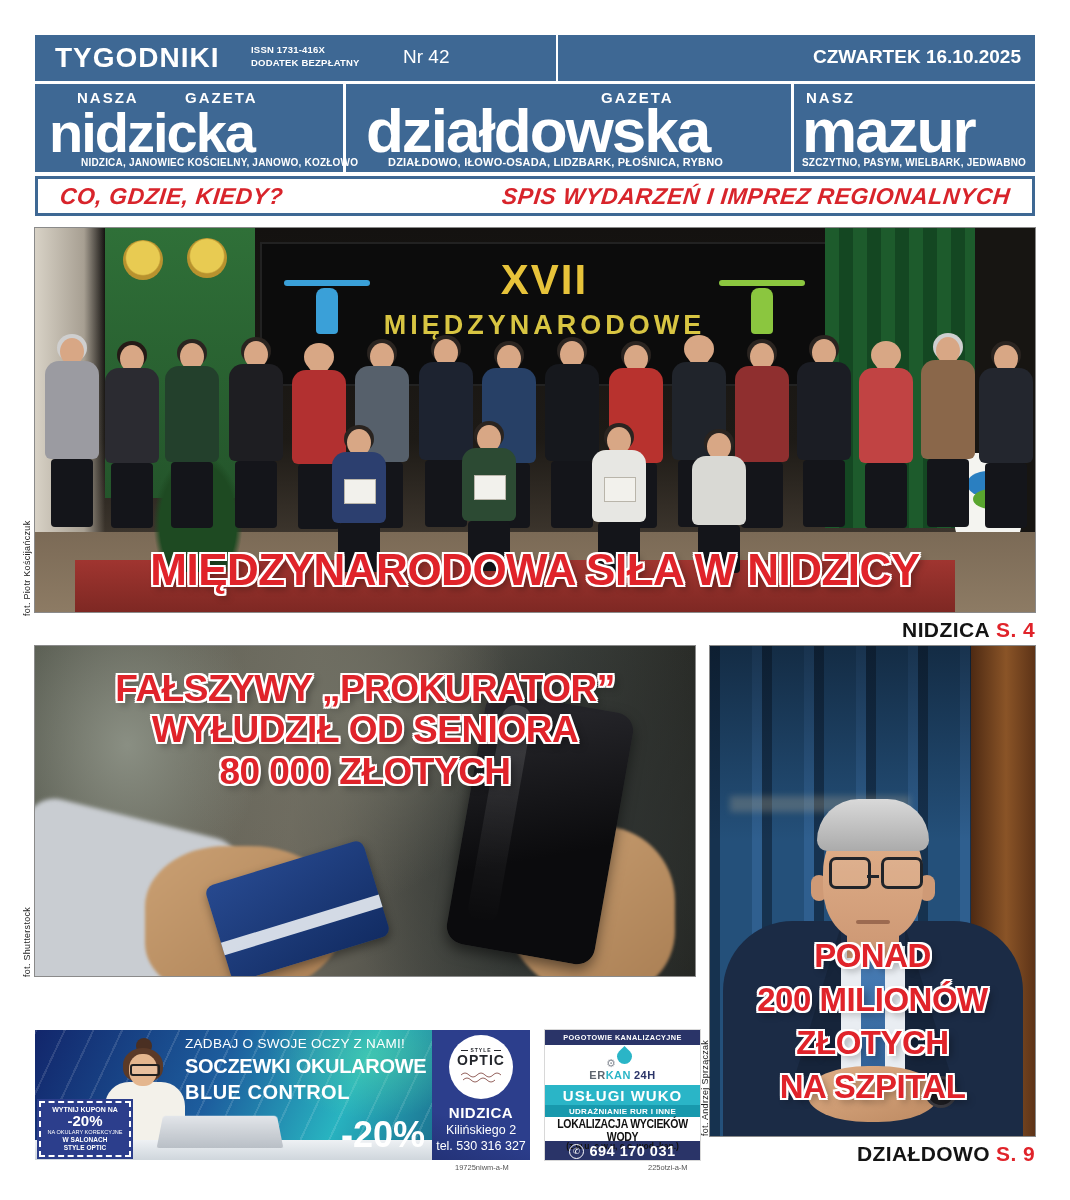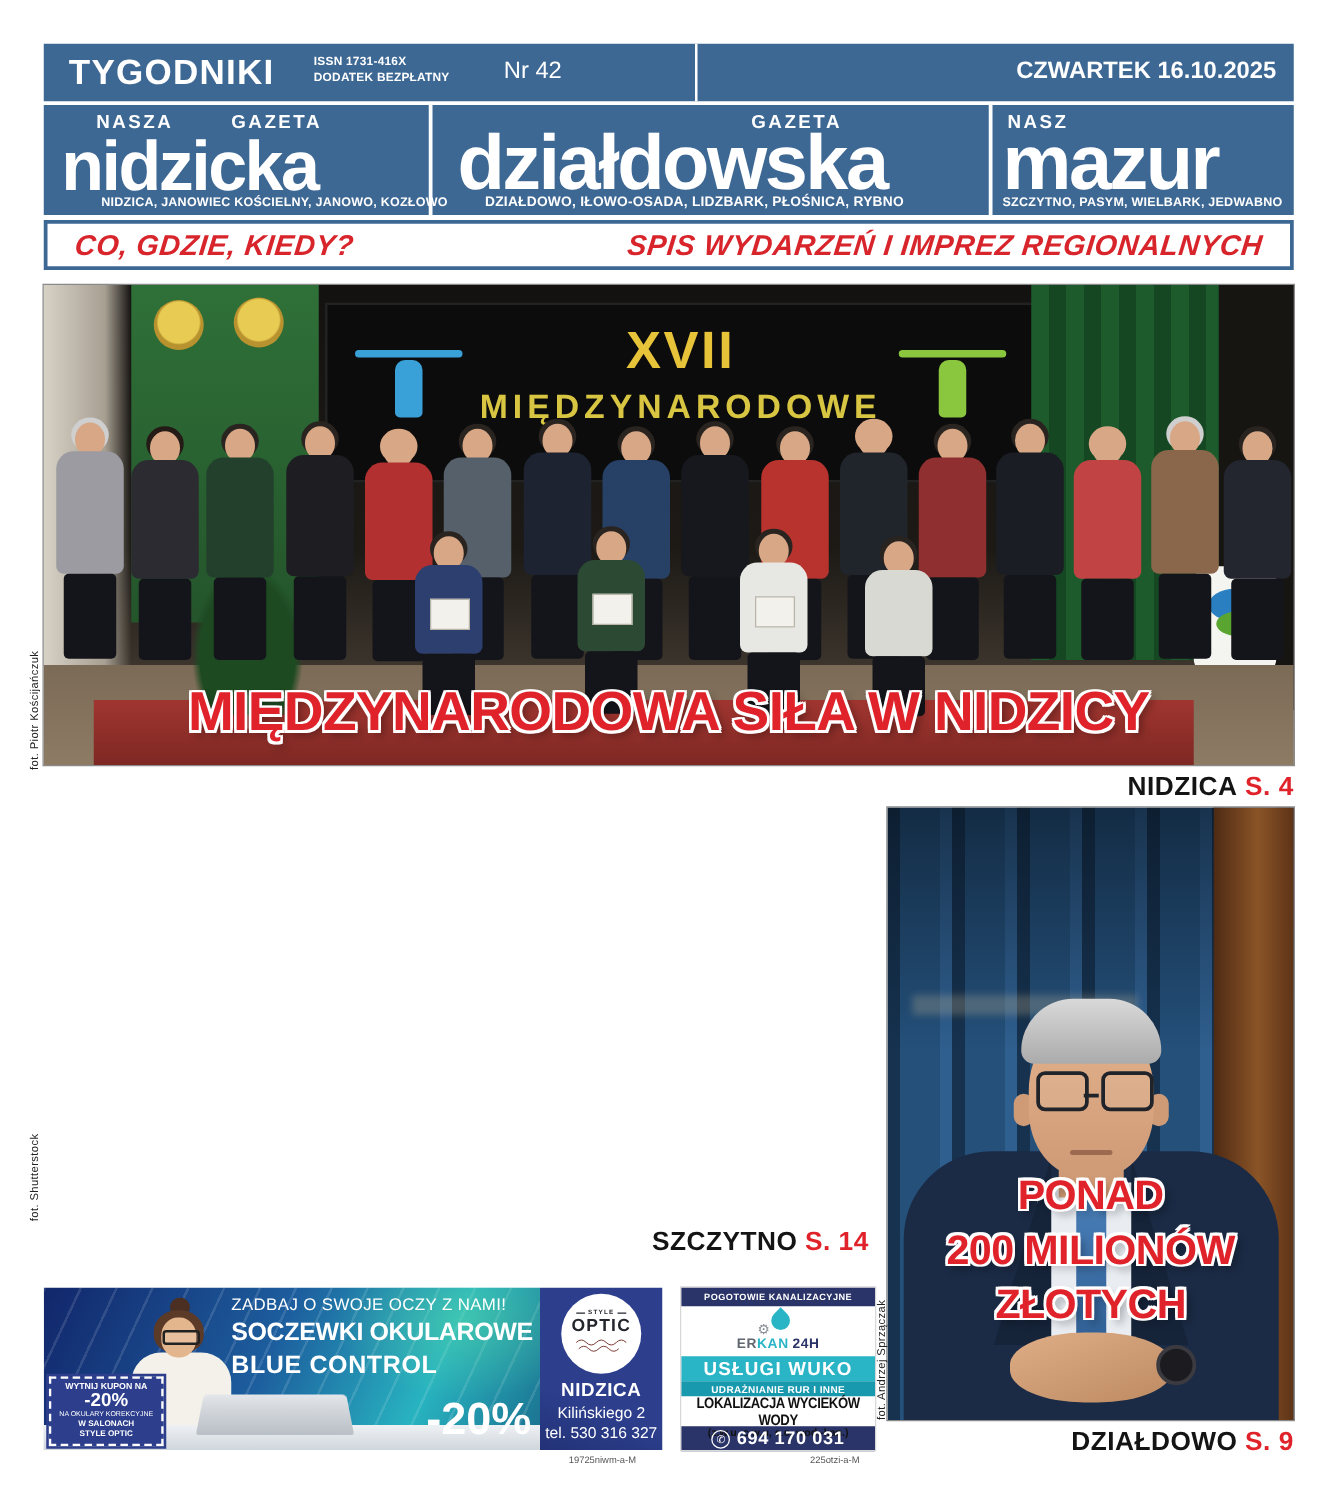--- a/index.html
+++ b/index.html
@@ -350,24 +350,38 @@
           <div class="legs" style="top: 93.12px; height: 47.52px;"></div>
         </div>
       </div>
     <div class="headline" style="position:absolute;left:0;right:0;bottom:18px;font-size:44px;">MIĘDZYNARODOWA SIŁA W NIDZICY</div>
   </div>
   <span class="credit" style="left:22px;top:520px;height:96px;">fot. Piotr Kościjańczuk</span>
   <div class="section-ref" style="left:735px;top:618px;width:300px;">
     <span>NIDZICA</span><span class="pg">S. 4</span>
   </div>
 
+  <div class="photo" style="left:35px;top:646px;width:660px;height:330px;">
+    <div class="fp-bg"></div>
+    <div class="sleeve"></div>
+    <div class="hand" style="left:110px;top:200px;width:200px;height:150px;border-radius:46% 54% 60% 40%;"></div>
+    <div class="card">
+        <span class="stripe"></span>
+      </div>
+    <div class="hand" style="left:470px;top:180px;width:170px;height:170px;border-radius:52% 48% 42% 58%;"></div>
+    <div class="phone">
+        <span class="shine"></span>
+      </div>
+    <div class="headline" style="position:absolute;left:0;right:0;top:22px;font-size:37px;">
+      <div>FAŁSZYWY „PROKURATOR”</div>
+      <div>WYŁUDZIŁ OD SENIORA</div>
+      <div>80 000 ZŁOTYCH</div>
+    </div>
+  </div>
   <span class="credit" style="left:22px;top:885px;height:92px;">fot. Shutterstock</span>
-  <div class="section-ref" style="left:395px;top:982px;width:300px;">
-    <span>SZCZYTNO</span><span class="pg">S. 14</span>
-  </div>
 
   <div class="photo" style="left:710px;top:646px;width:325px;height:490px;">
     <div class="hp-bg"></div>
     <div class="hp-wood"></div>
     <div class="hp-shelf"></div>
     <div class="man-suit"></div>
     <div class="man-shirt"></div>
     <div class="man-tie"></div>
     <div class="man-lapel-l"></div>
     <div class="man-lapel-r"></div>
@@ -380,20 +394,21 @@
     <div class="glasses" style="left:calc(50% + 8px);"></div>
     <div class="glasses-bridge"></div>
     <div class="man-mouth"></div>
     <div class="man-pin"></div>
     <div class="man-hands"></div>
     <div class="man-watch"></div>
     <div class="headline" style="position:absolute;left:0;right:0;top:288px;font-size:33px;line-height:1.32;">
       <div>PONAD</div>
       <div>200 MILIONÓW</div>
       <div>ZŁOTYCH</div>
+      <div>NA SZPITAL</div>
     </div>
   </div>
   <span class="credit" style="left:700px;top:1012px;height:124px;">fot. Andrzej Sprzączak</span>
   <div class="section-ref" style="left:735px;top:1142px;width:300px;">
     <span>DZIAŁDOWO</span><span class="pg">S. 9</span>
   </div>
 
 
   <div class="optic-ad">
     <div class="optic-img">

